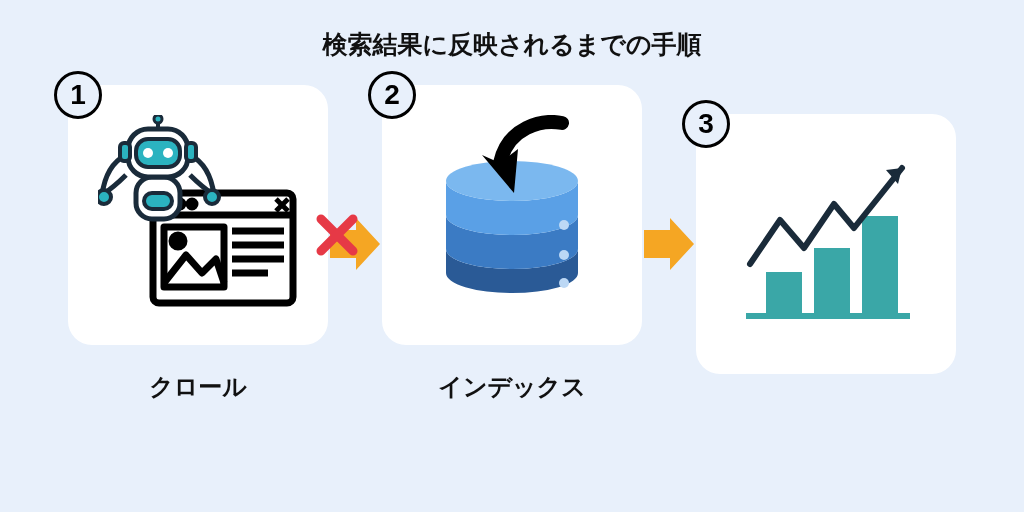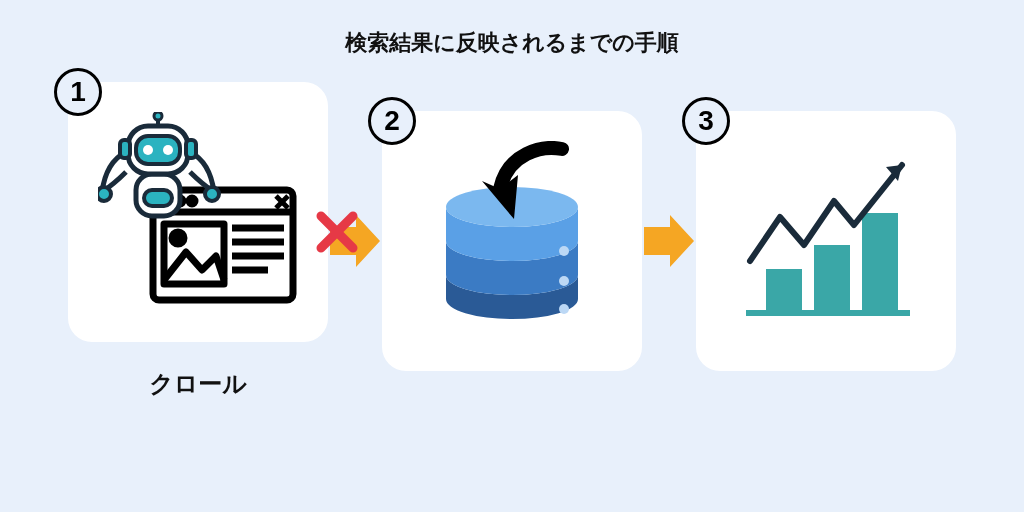--- a/index.html
+++ b/index.html
@@ -5,21 +5,21 @@
   * { box-sizing: border-box; margin: 0; padding: 0; }
   body {
     width: 1024px;
     height: 512px;
     background: #e8f0fb;
     font-family: "Hiragino Sans", "Meiryo", sans-serif;
     overflow: hidden;
   }
   .title {
     text-align: center;
-    font-size: 22px;
+    font-size: 25px;
     font-weight: 700;
     color: #111;
     padding-top: 28px;
     padding-bottom: 24px;
   }
   .row {
     display: flex;
     align-items: center;
     justify-content: center;
     gap: 0;
@@ -167,20 +167,21 @@
 
           <circle cx="152" cy="110" r="5" fill="#bcd8f5"></circle>
           <circle cx="152" cy="140" r="5" fill="#bcd8f5"></circle>
           <circle cx="152" cy="168" r="5" fill="#bcd8f5"></circle>
 
           <path d="M150 8 C 130 4, 96 12, 88 48" fill="none" stroke="#000" stroke-width="14" stroke-linecap="round"></path>
           <polygon points="88,48 70,40 102,78 106,34" fill="#000"></polygon>
         </svg>
       </div>
     </div>
+    <div class="caption">インデックス</div>
   </div>
 
   <div class="arrow-slot">
     <svg class="arrow-svg" viewBox="0 0 54 60">
       <polygon points="2,16 28,16 28,4 52,30 28,56 28,44 2,44" fill="#f5a623"></polygon>
     </svg>
   </div>
 
   <div class="step-wrap">
     <div class="card">

